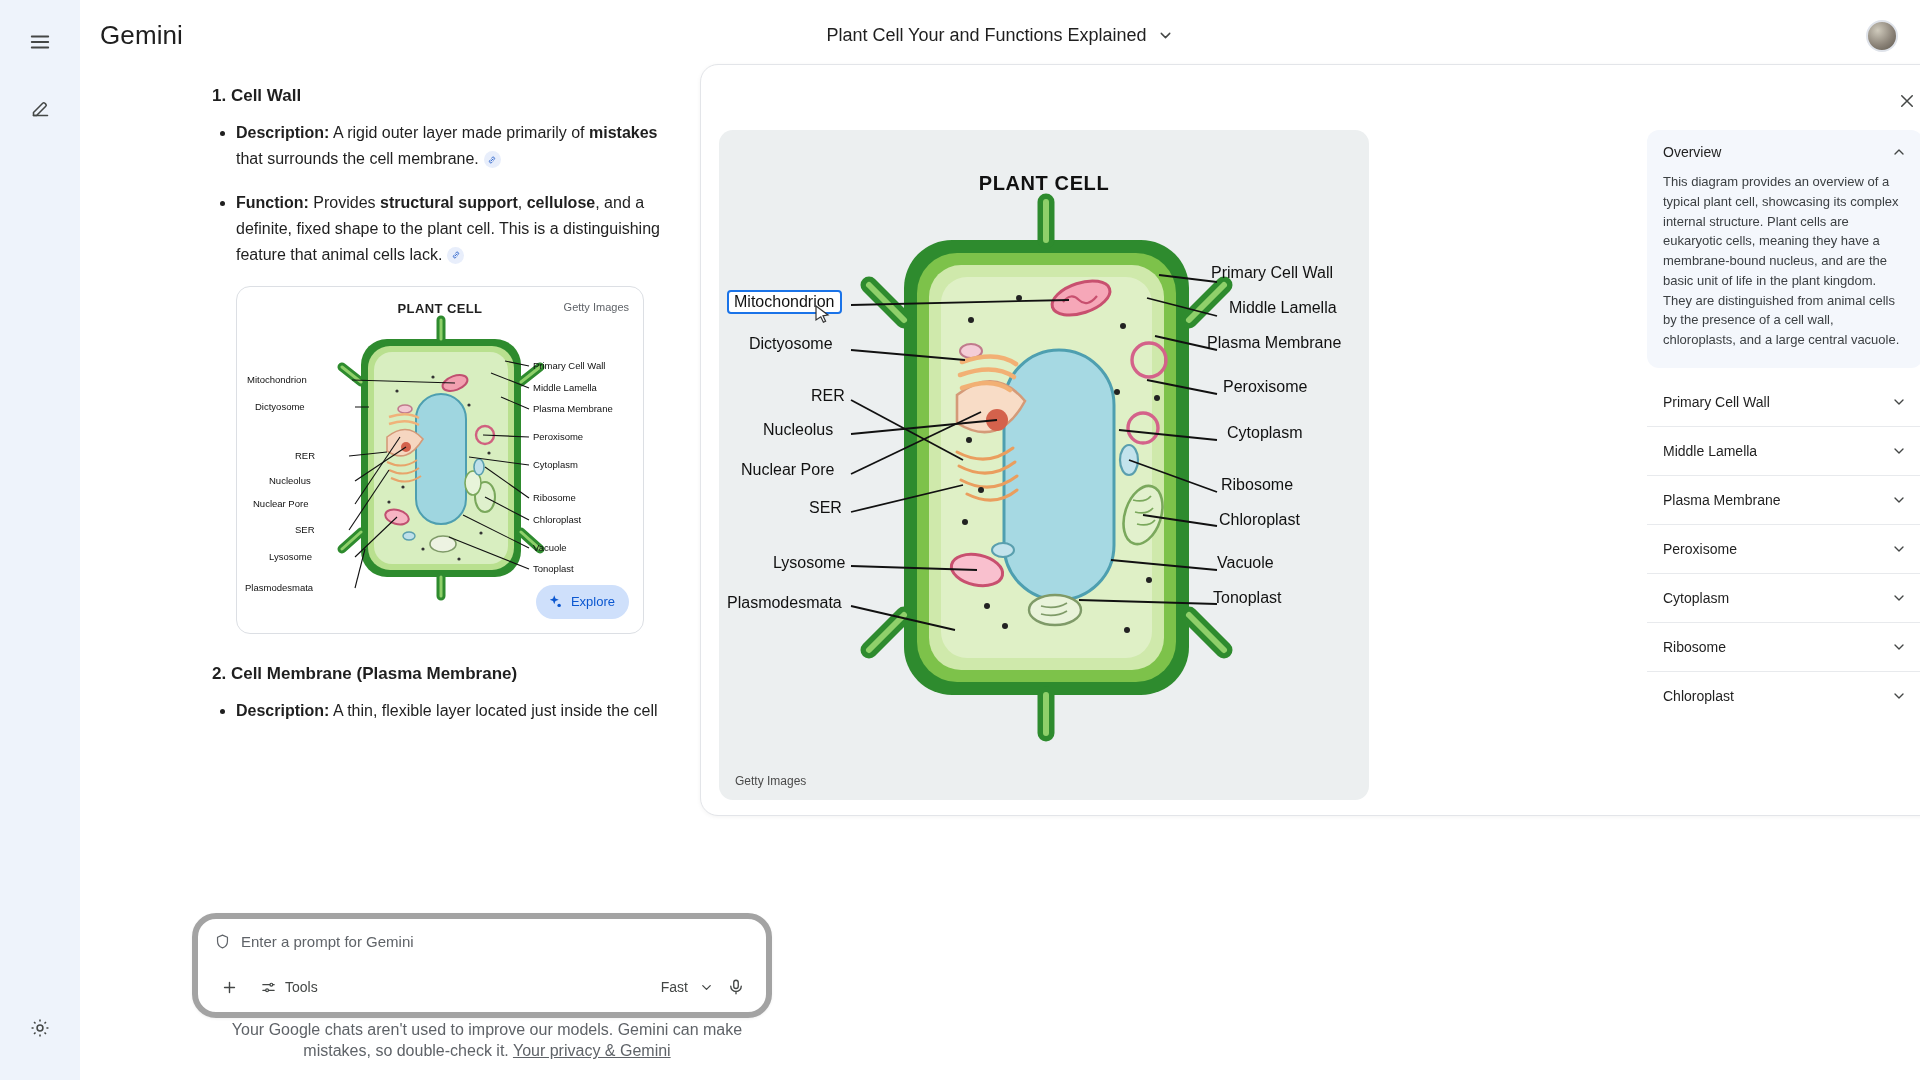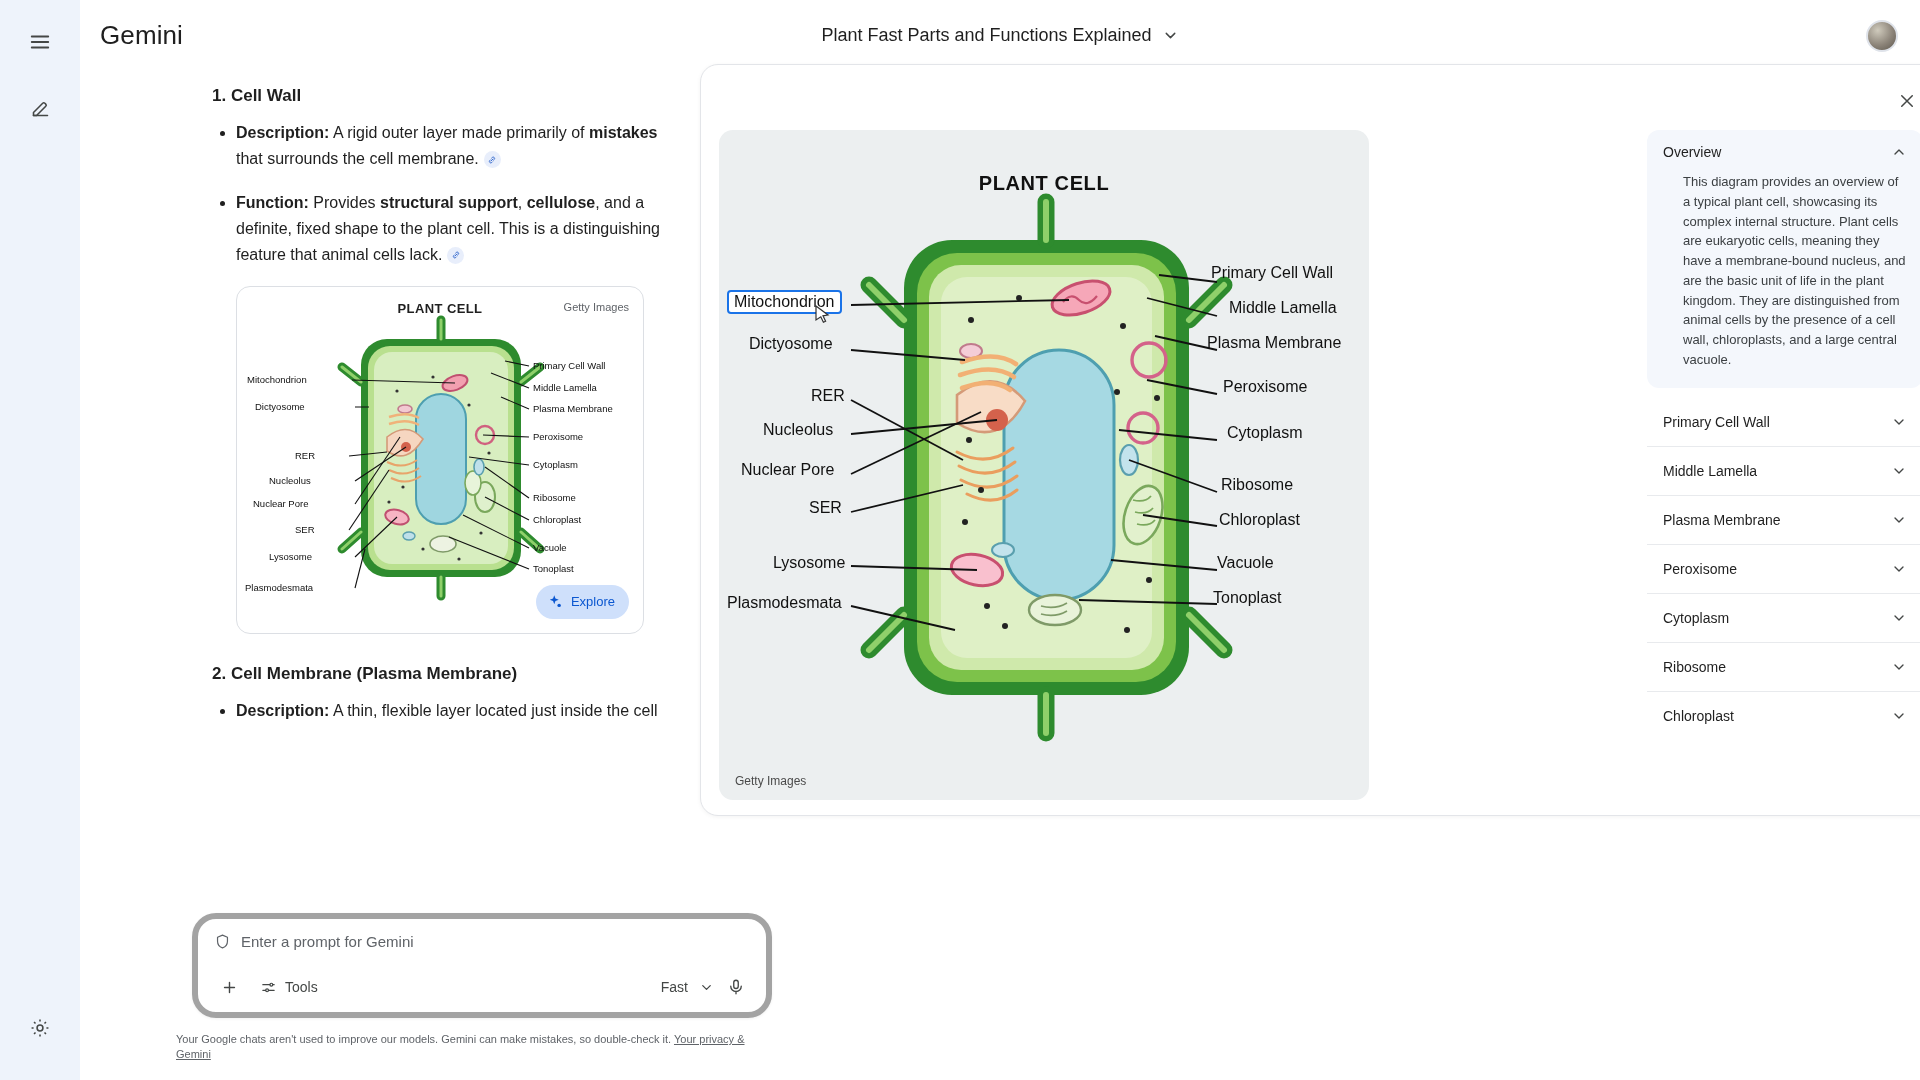--- a/index.html
+++ b/index.html
@@ -119,22 +119,22 @@
     box-shadow: 0 1px 3px rgba(0,0,0,.06);
   }
   .prompt-row1 { display: flex; align-items: center; gap: 10px; color: #5f6368; font-size: 15px; }
   .prompt-row2 { display: flex; align-items: center; margin-top: 22px; gap: 8px; color: #444746; }
   .tool-chip { display: flex; align-items: center; gap: 8px; font-size: 14px; cursor: pointer; padding: 4px 8px; border-radius: 14px; }
   .plus { width: 30px; height: 30px; display: flex; align-items: center; justify-content: center; border-radius: 50%; cursor: pointer; font-size: 20px; color: #444746; }
   .grow { flex: 1 1 auto; }
   .fast { display: flex; align-items: center; gap: 11px; font-size: 14px; cursor: pointer; }
   .mic { width: 28px; height: 28px; display: flex; align-items: center; justify-content: center; cursor: pointer; }
   .disclaimer {
-    position: absolute; left: 96px; bottom: 18px; width: 580px;
-    font-size: 11px; color: #5f6368; line-height: 1.35;
+    position: absolute; left: 117px; bottom: 18px; width: 580px;
+    text-align: center; font-size: 16px; color: #5f6368; line-height: 1.35;
   }
   .disclaimer a { color: #5f6368; }
 
   
   .canvas {
     position: absolute; left: 620px; top: -6px;
     width: 1240px; height: 752px;
     background: #fff; border: 1px solid #e3e5e9; border-radius: 18px;
     box-shadow: 0 1px 4px rgba(0,0,0,.05);
   }
@@ -173,21 +173,21 @@
   }
   .acc-card {
     background: #f4f7fc; border-radius: 12px; padding: 14px 16px 18px 16px;
     margin-bottom: 10px;
   }
   .acc-head {
     display: flex; align-items: flex-start; justify-content: space-between;
     font-size: 14px; color: #1f1f1f; cursor: pointer;
   }
   .acc-body {
-    margin-top: 12px; font-size: 13px; line-height: 1.52; color: #3c4043; margin-left: 20px;
+    margin-top: 12px; font-size: 13px; line-height: 1.52; color: #3c4043;
   }
   .acc-row {
     display: flex; align-items: center; justify-content: space-between;
     padding: 16px 16px; border-bottom: 1px solid #e8eaed;
     font-size: 14px; cursor: pointer;
   }
   .chev-ico { color: #444746; display: flex; flex: 0 0 auto; margin-left: 8px; }
 
   svg { display: block; }
 </style>
@@ -221,21 +221,21 @@
           </svg>
       </span>
     </div>
   </div>
 
   <div class="main">
 
     <div class="topbar">
       <div class="brand">Gemini</div>
       <div class="conv-title">
-        <span class="t">Plant Fast Parts and Functions Explained</span>
+        <span class="t">Plant Cell Your and Functions Explained</span>
         <span class="chev">
           <svg width="17" height="17" viewBox="0 0 24 24" fill="none" stroke="#444746" stroke-width="2" stroke-linecap="round" stroke-linejoin="round">
               <path d="M6 9l6 6 6-6"></path>
             </svg>
         </span>
       </div>
       <div class="avatar"></div>
     </div>
 
     <div class="body-area">

